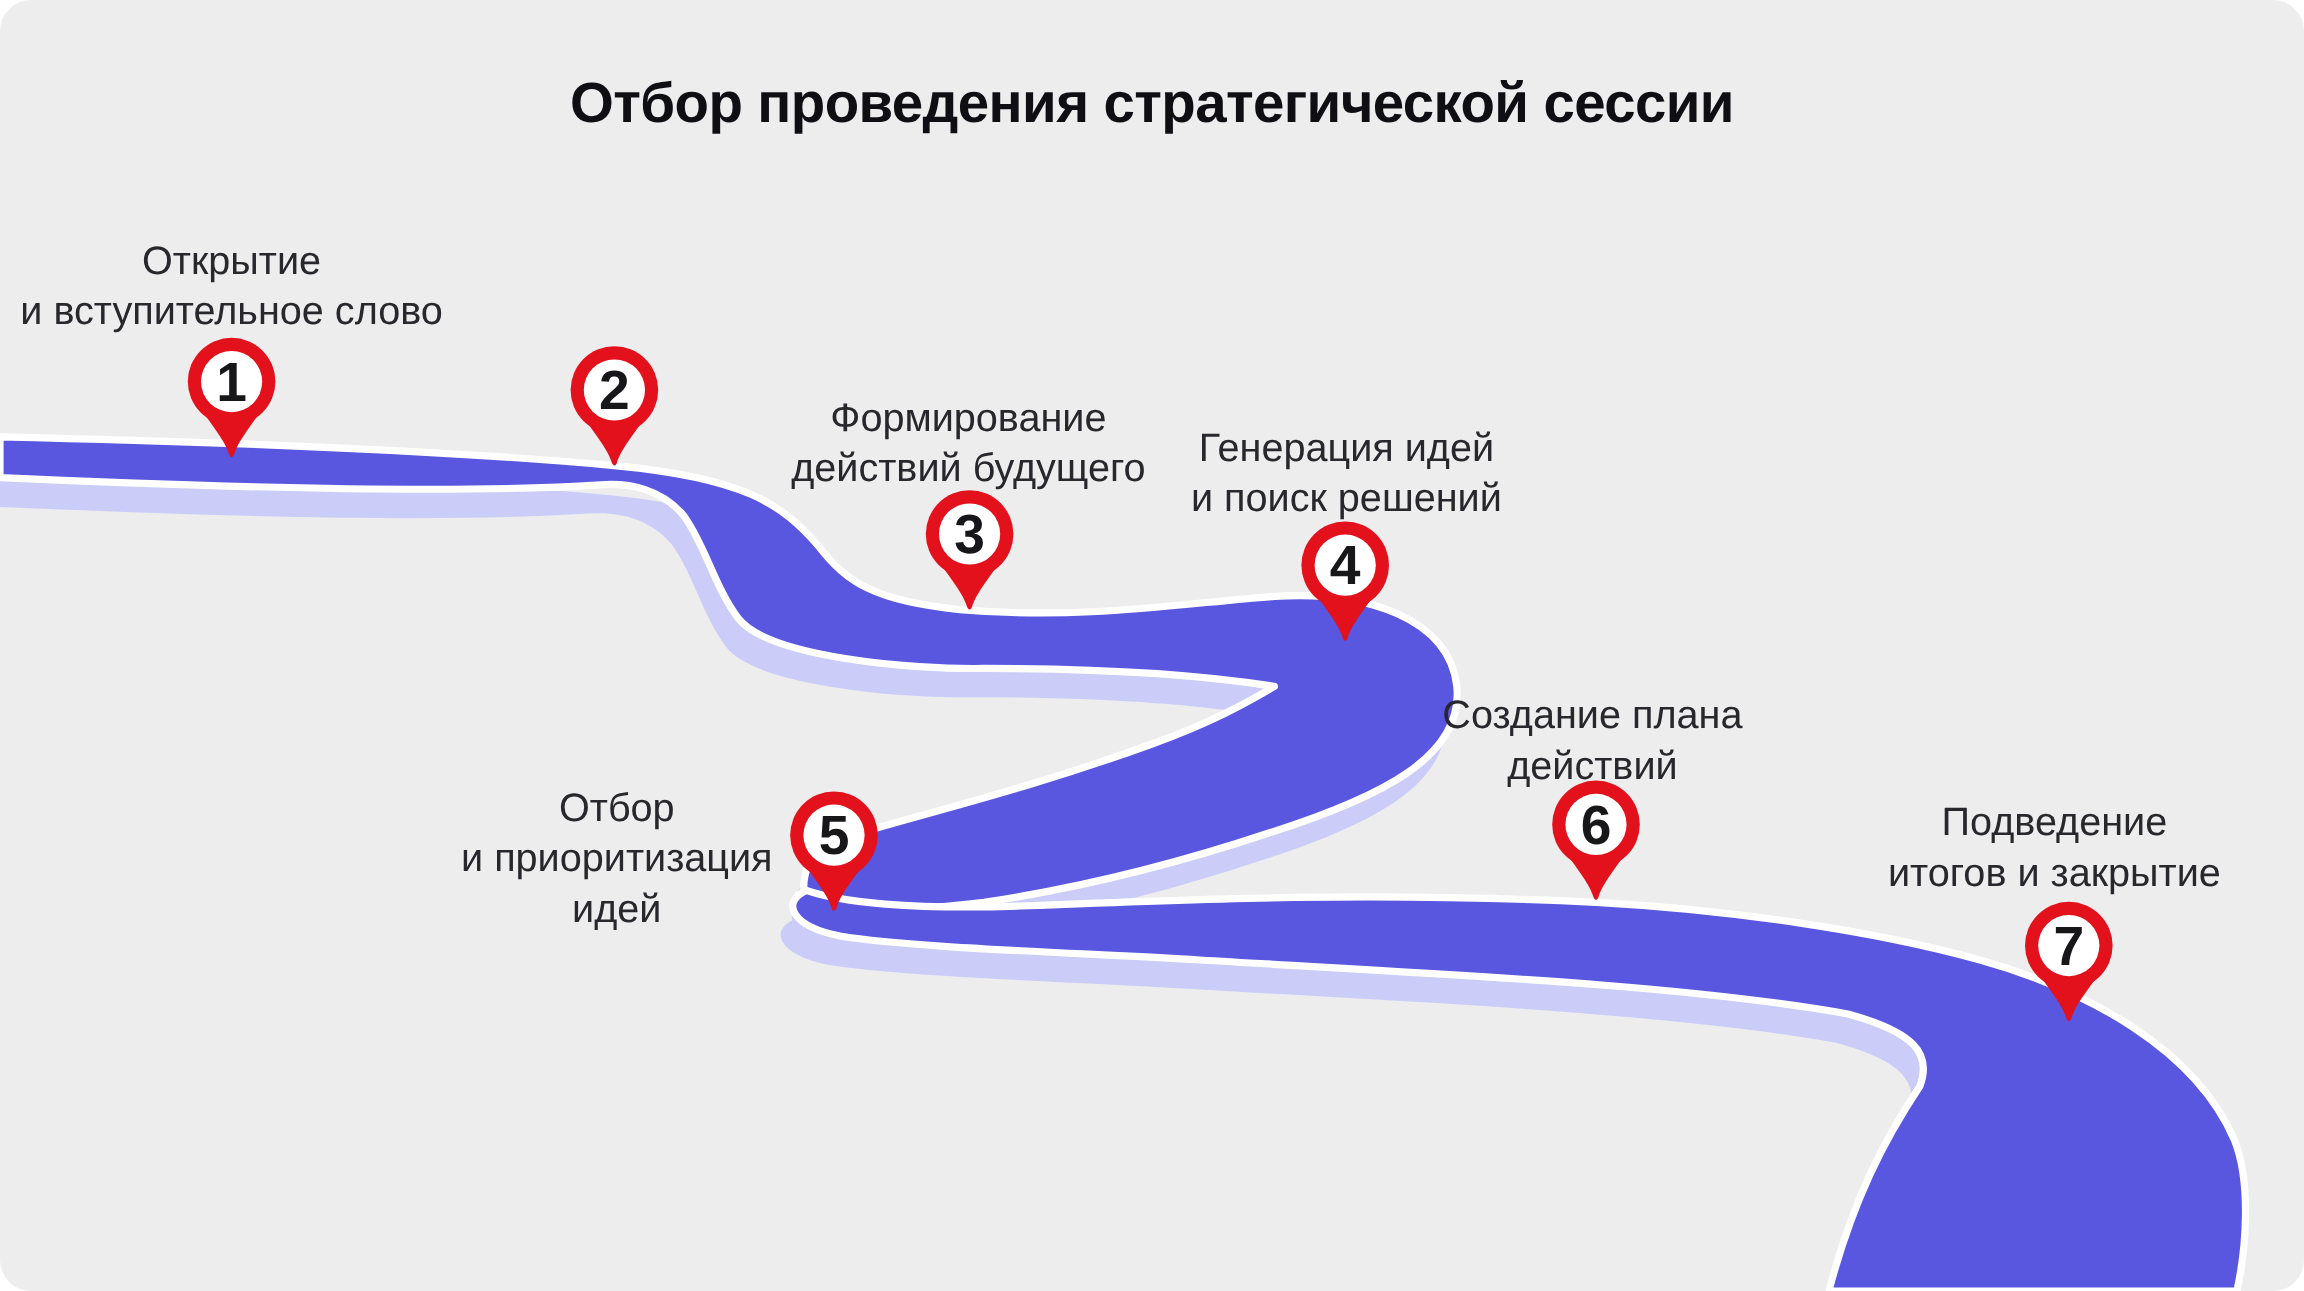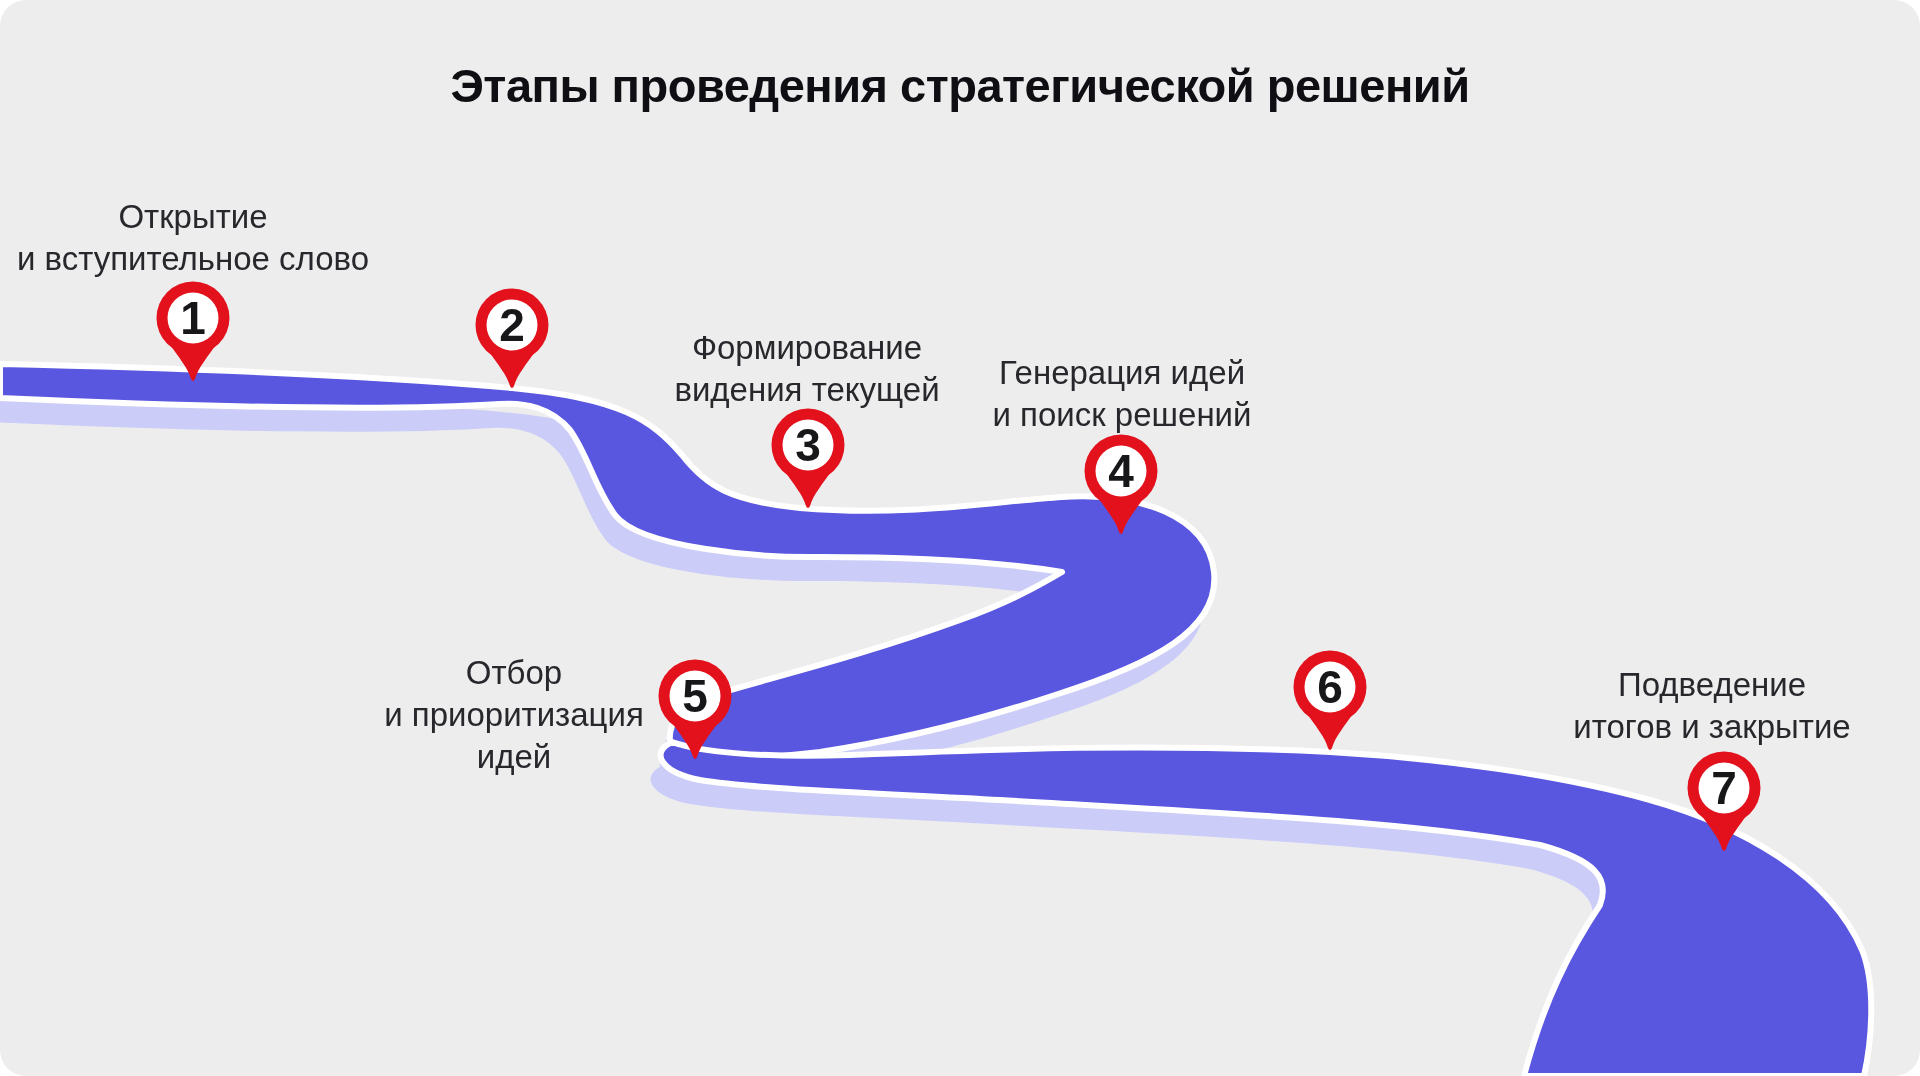--- a/index.html
+++ b/index.html
@@ -86,31 +86,33 @@
              C 1740,825 1830,875 1862,950
              C 1876,985 1872,1040 1864,1076
              L 1524,1076
              C 1544,1000 1570,950 1600,905
              C 1610,878 1595,860 1540,845
              C 1400,820 1200,812 1000,800
              C 900,794 760,790 700,780
              C 660,772 650,752 672,742 Z" fill="#5956E0"></path>
   </svg>
 
-  <div class="title">Этапы проведения стратегической решений</div>
+  <div class="title">Отбор проведения стратегической сессии</div>
 
   <div class="stage-label" style="left:-87px;top:196px;">Открытие
 и вступительное слово</div>
   <div class="stage-label" style="left:527px;top:327px;">Формирование
-видения текущей</div>
+действий будущего</div>
   <div class="stage-label" style="left:842px;top:352px;">Генерация идей
 и поиск решений</div>
   <div class="stage-label" style="left:234px;top:652px;">Отбор
 и приоритизация
 идей</div>
+  <div class="stage-label" style="left:1047px;top:575px;">Создание плана
+действий</div>
   <div class="stage-label" style="left:1432px;top:664px;">Подведение
 итогов и закрытие</div>
 
   <svg class="pin" style="left:153px;top:278px;" viewBox="-40 -40 80 106">
     <path d="M -26,22 C -14,40 -5,50 -2,61 Q 0,65 2,61 C 5,50 14,40 26,22 Z" fill="#E3111C"></path>
     <circle cx="0" cy="0" r="36.5" fill="#E3111C"></circle>
     <circle cx="0" cy="0" r="25.5" fill="#FFFFFF"></circle>
     <text x="0" y="16" text-anchor="middle">1</text>
   </svg>
 

